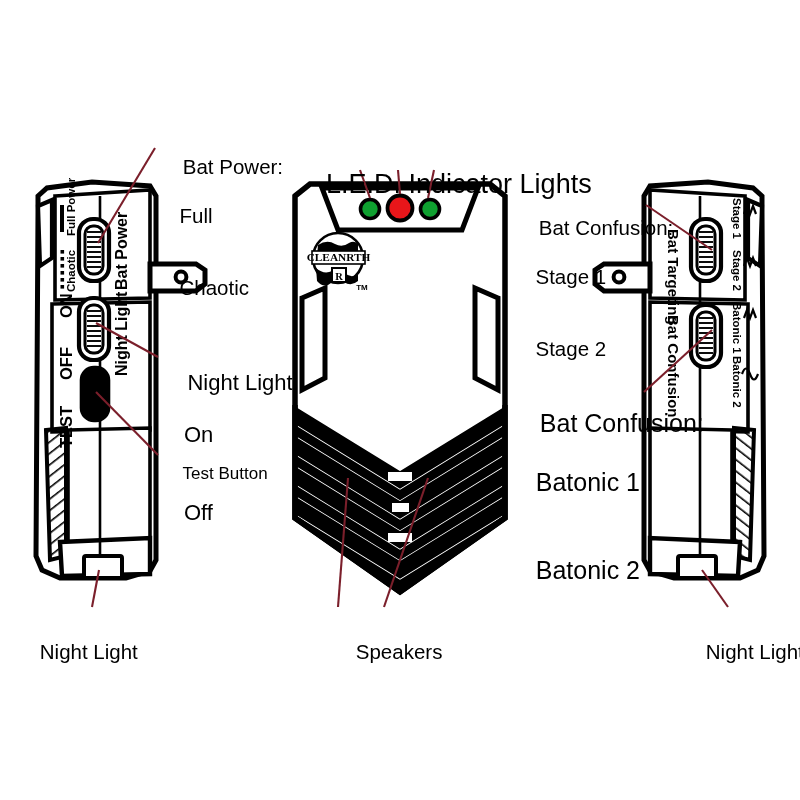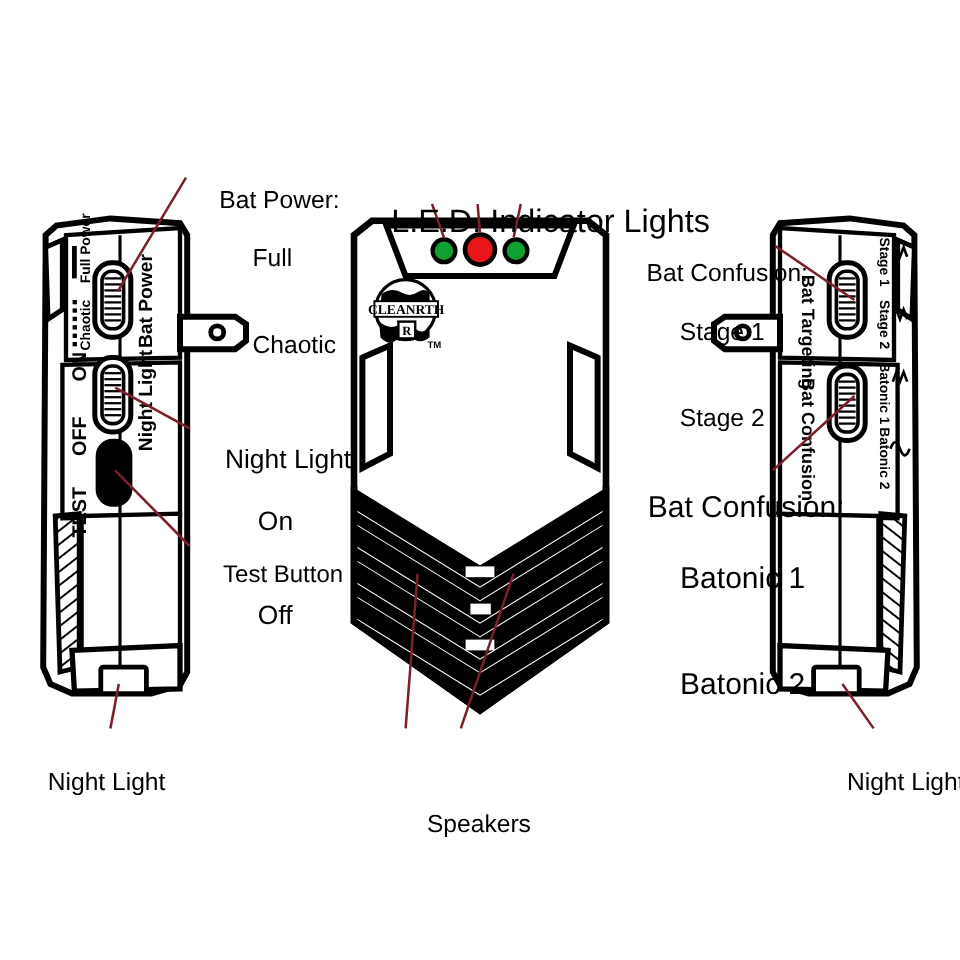--- a/index.html
+++ b/index.html
@@ -28,27 +28,26 @@
   .callout {
     position: absolute;
     font-weight: normal;
     color: #000000;
     line-height: 1.18;
     white-space: pre;
   }
   .callout .sub {
     display: block;
     padding-left: 0.95em;
-    margin-left: 31px;
   }
   .lbl-bat-power   { left: 160px; top: 131px; font-size: 20.5px; }
   .lbl-night-light { left: 163px; top: 344px; font-size: 22px; }
-  .lbl-test-button { left: 164px; top: 444px; font-size: 20px; }
+  .lbl-test-button { left: 164px; top: 444px; font-size: 17px; }
   .lbl-led         { left: 296px; top: 137px; font-size: 27px; }
-  .lbl-speakers    { left: 333px; top: 651px; font-size: 20.5px; }
+  .lbl-speakers    { left: 333px; top: 616px; font-size: 20.5px; }
   .lbl-targeting   { left: 516px; top: 192px; font-size: 20.5px; }
   .lbl-confusion   { left: 512px; top: 379px; font-size: 25px; }
   .lbl-nl-left     { left: 17px;  top: 616px; font-size: 20.5px; }
   .lbl-nl-right    { left: 683px; top: 616px; font-size: 20.5px; }
 </style>
 </head>
 <body>
 
 <div id="stage">
 

